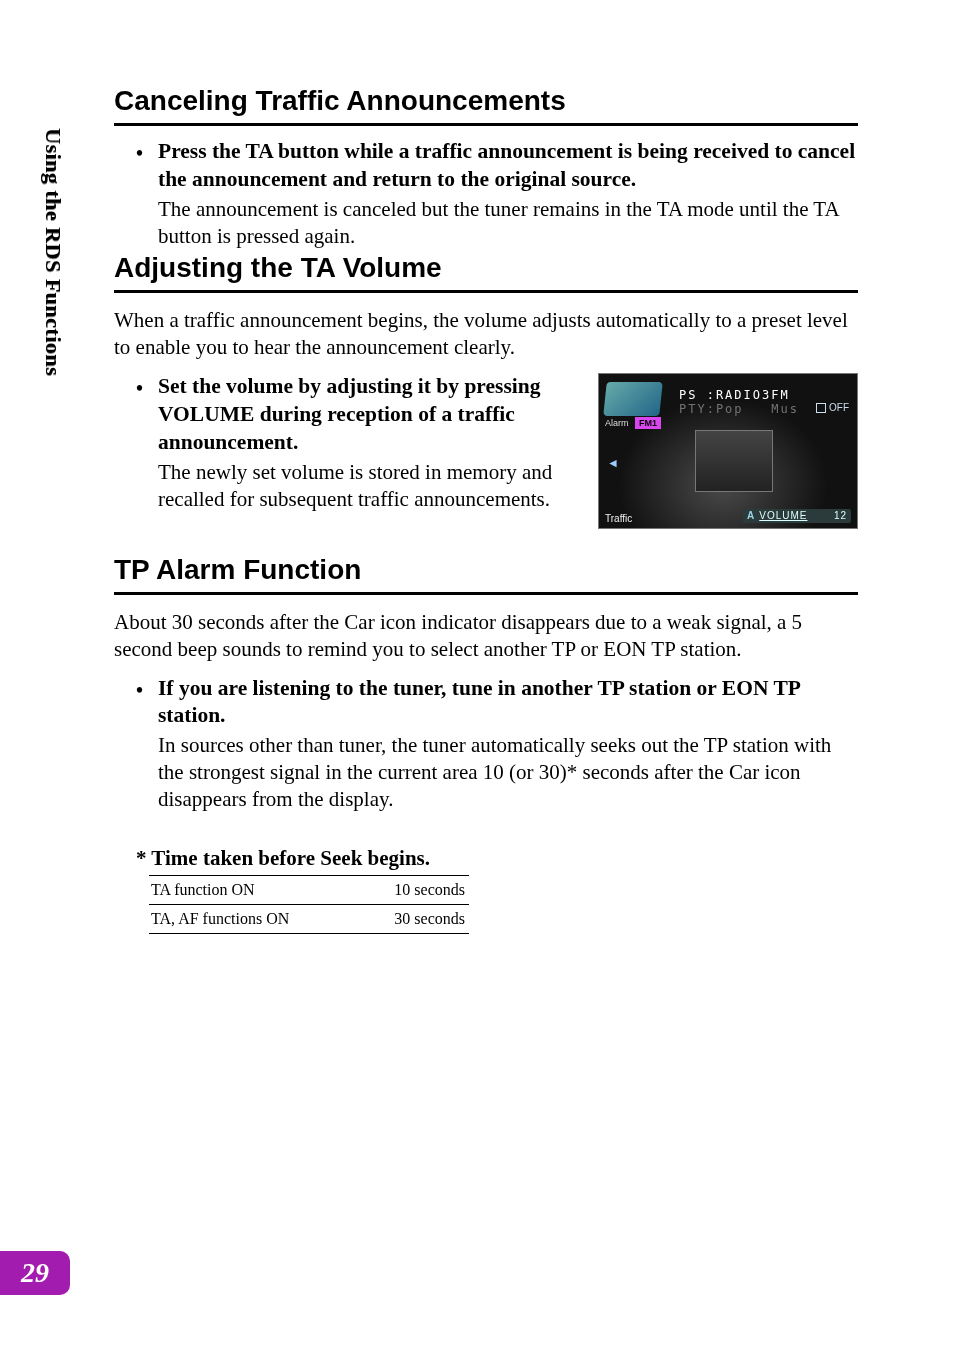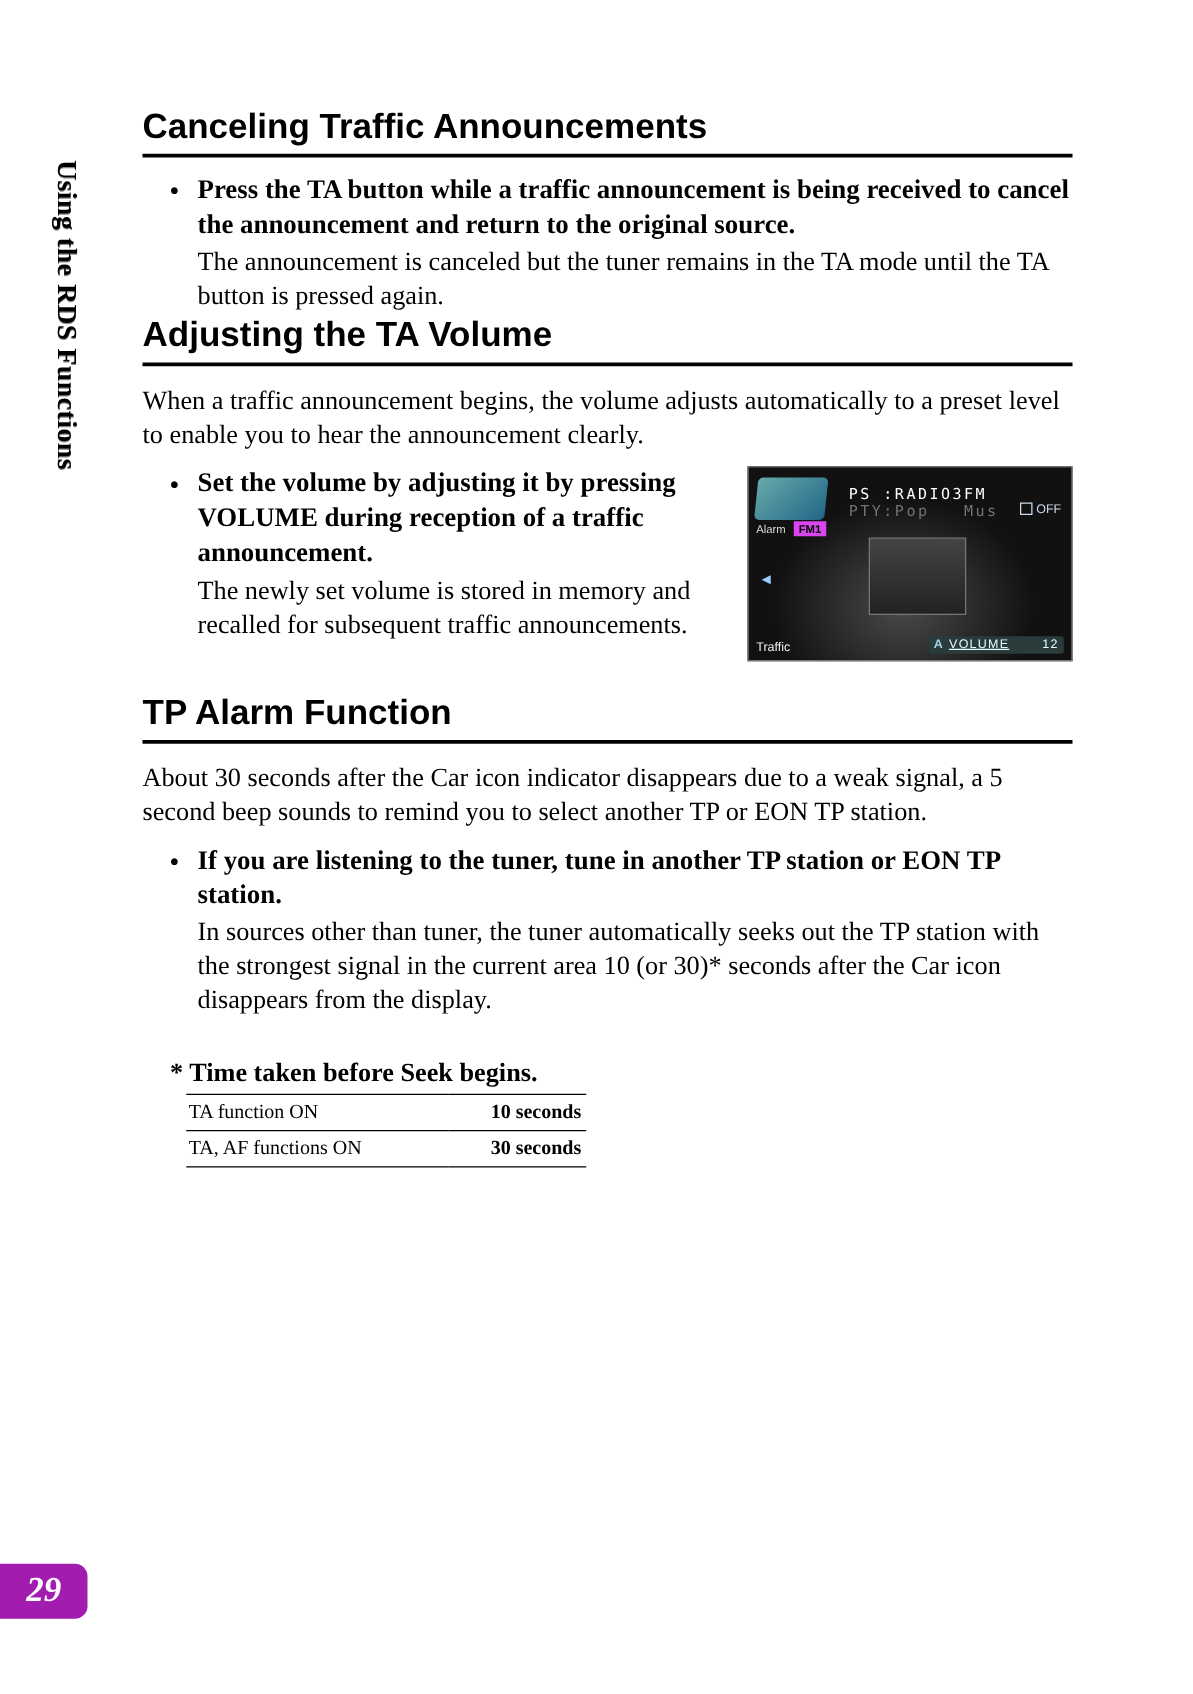--- a/index.html
+++ b/index.html
@@ -159,21 +159,21 @@
     margin-left: 35px;
     width: 320px;
     border-collapse: collapse;
     font-size: 16px;
   }
   .seek-table td {
     border-top: 1px solid #000;
     border-bottom: 1px solid #000;
     padding: 5px 6px 5px 2px;
   }
-  .seek-table td.val { text-align: right; padding-right: 4px; width: 110px; font-weight: bold; }
+  .seek-table td.val { text-align: right; padding-right: 4px; width: 110px; }
 
 </style>
 </head>
 <body>
 
 <div class="page">
 
   <div class="side-tab">Using the RDS Functions</div>
 
   <div class="page-num-tab">

